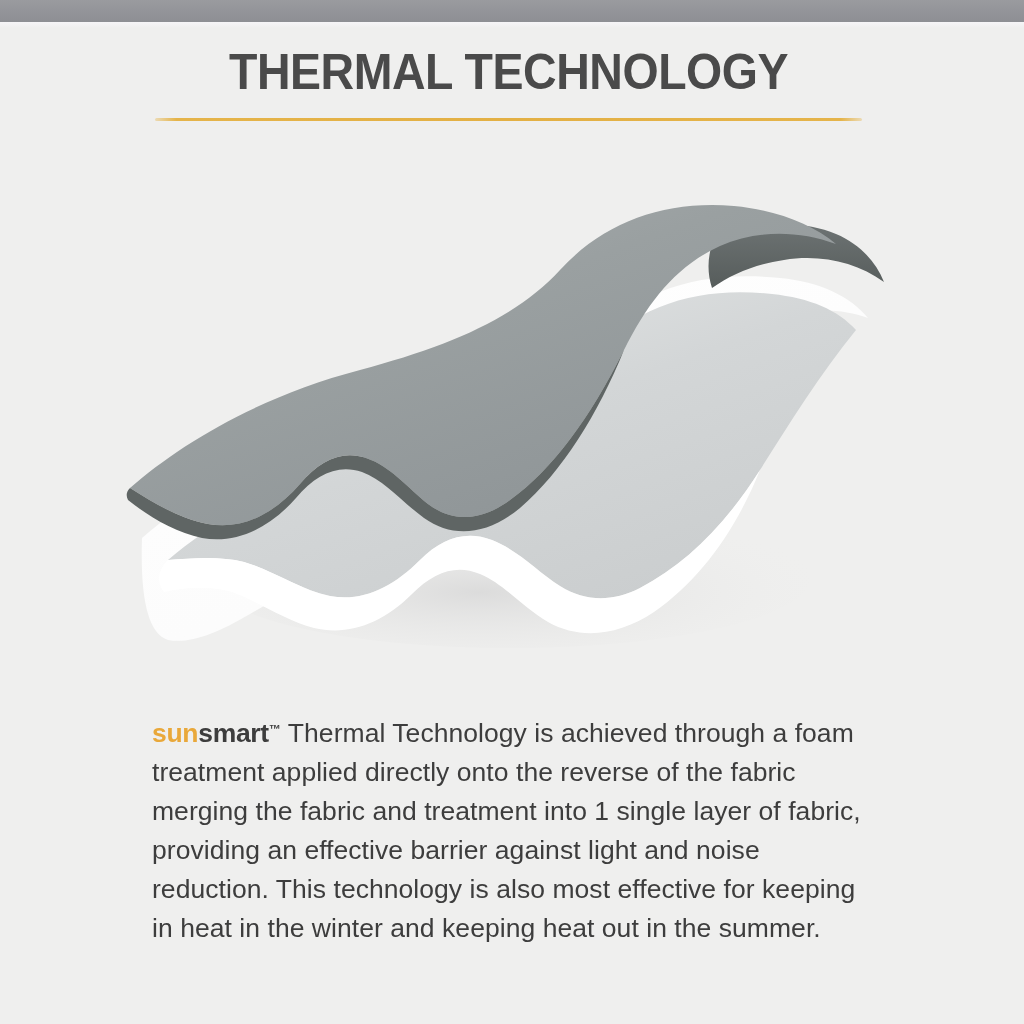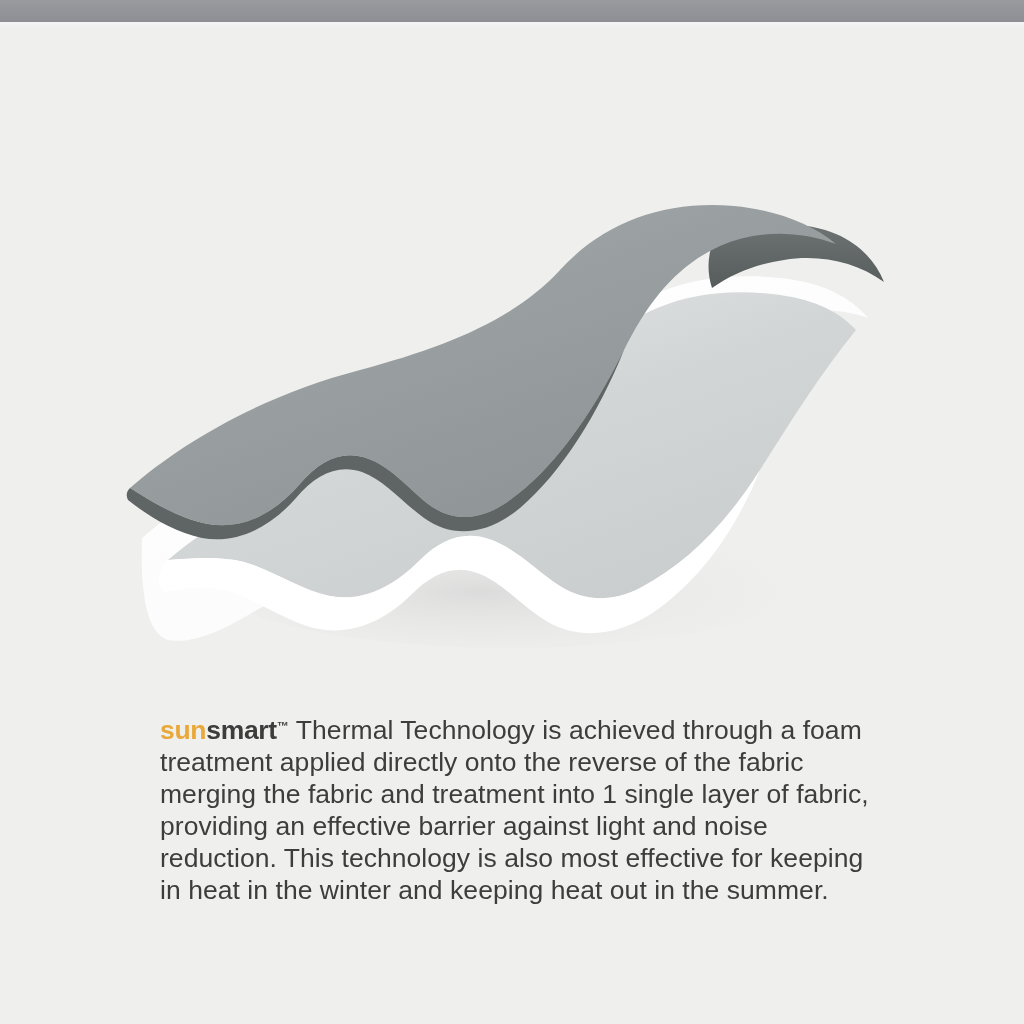--- a/index.html
+++ b/index.html
@@ -80,24 +80,24 @@
     left: 120px;
     width: 800px;
     height: 470px;
   }
   #fabric-svg { display: block; width: 800px; height: 470px; }
 
   
   #description {
     position: absolute;
     top: 655px;
-    left: 160px;
+    left: 152px;
     width: 716px;
     font-size: 26.5px;
-    line-height: 32px;
+    line-height: 39px;
     color: #3d3d3d;
     letter-spacing: 0.05px;
   }
   #brand-logo {
     font-weight: bold;
     letter-spacing: -0.3px;
   }
   #brand-sun { color: #e9a83a; }
   #brand-smart { color: #3d3d3d; }
   #brand-tm {
@@ -108,20 +108,24 @@
   }
 </style>
 </head>
 <body>
 
 <div id="top-band"></div>
 <div id="top-band-shadow"></div>
 
 <div id="page">
 
+  <div id="header">
+    <h1 id="page-title">THERMAL TECHNOLOGY</h1>
+    <div id="title-rule"></div>
+  </div>
 
   <div id="illustration">
     <svg id="fabric-svg" viewBox="0 0 800 470" xmlns="http://www.w3.org/2000/svg">
       <defs>
         <linearGradient id="gradTop" x1="0.15" y1="0.05" x2="0.85" y2="0.95">
           <stop offset="0%" stop-color="#a5aaac"></stop>
           <stop offset="35%" stop-color="#9aa0a1"></stop>
           <stop offset="75%" stop-color="#92989a"></stop>
           <stop offset="100%" stop-color="#8d9395"></stop>
         </linearGradient>

